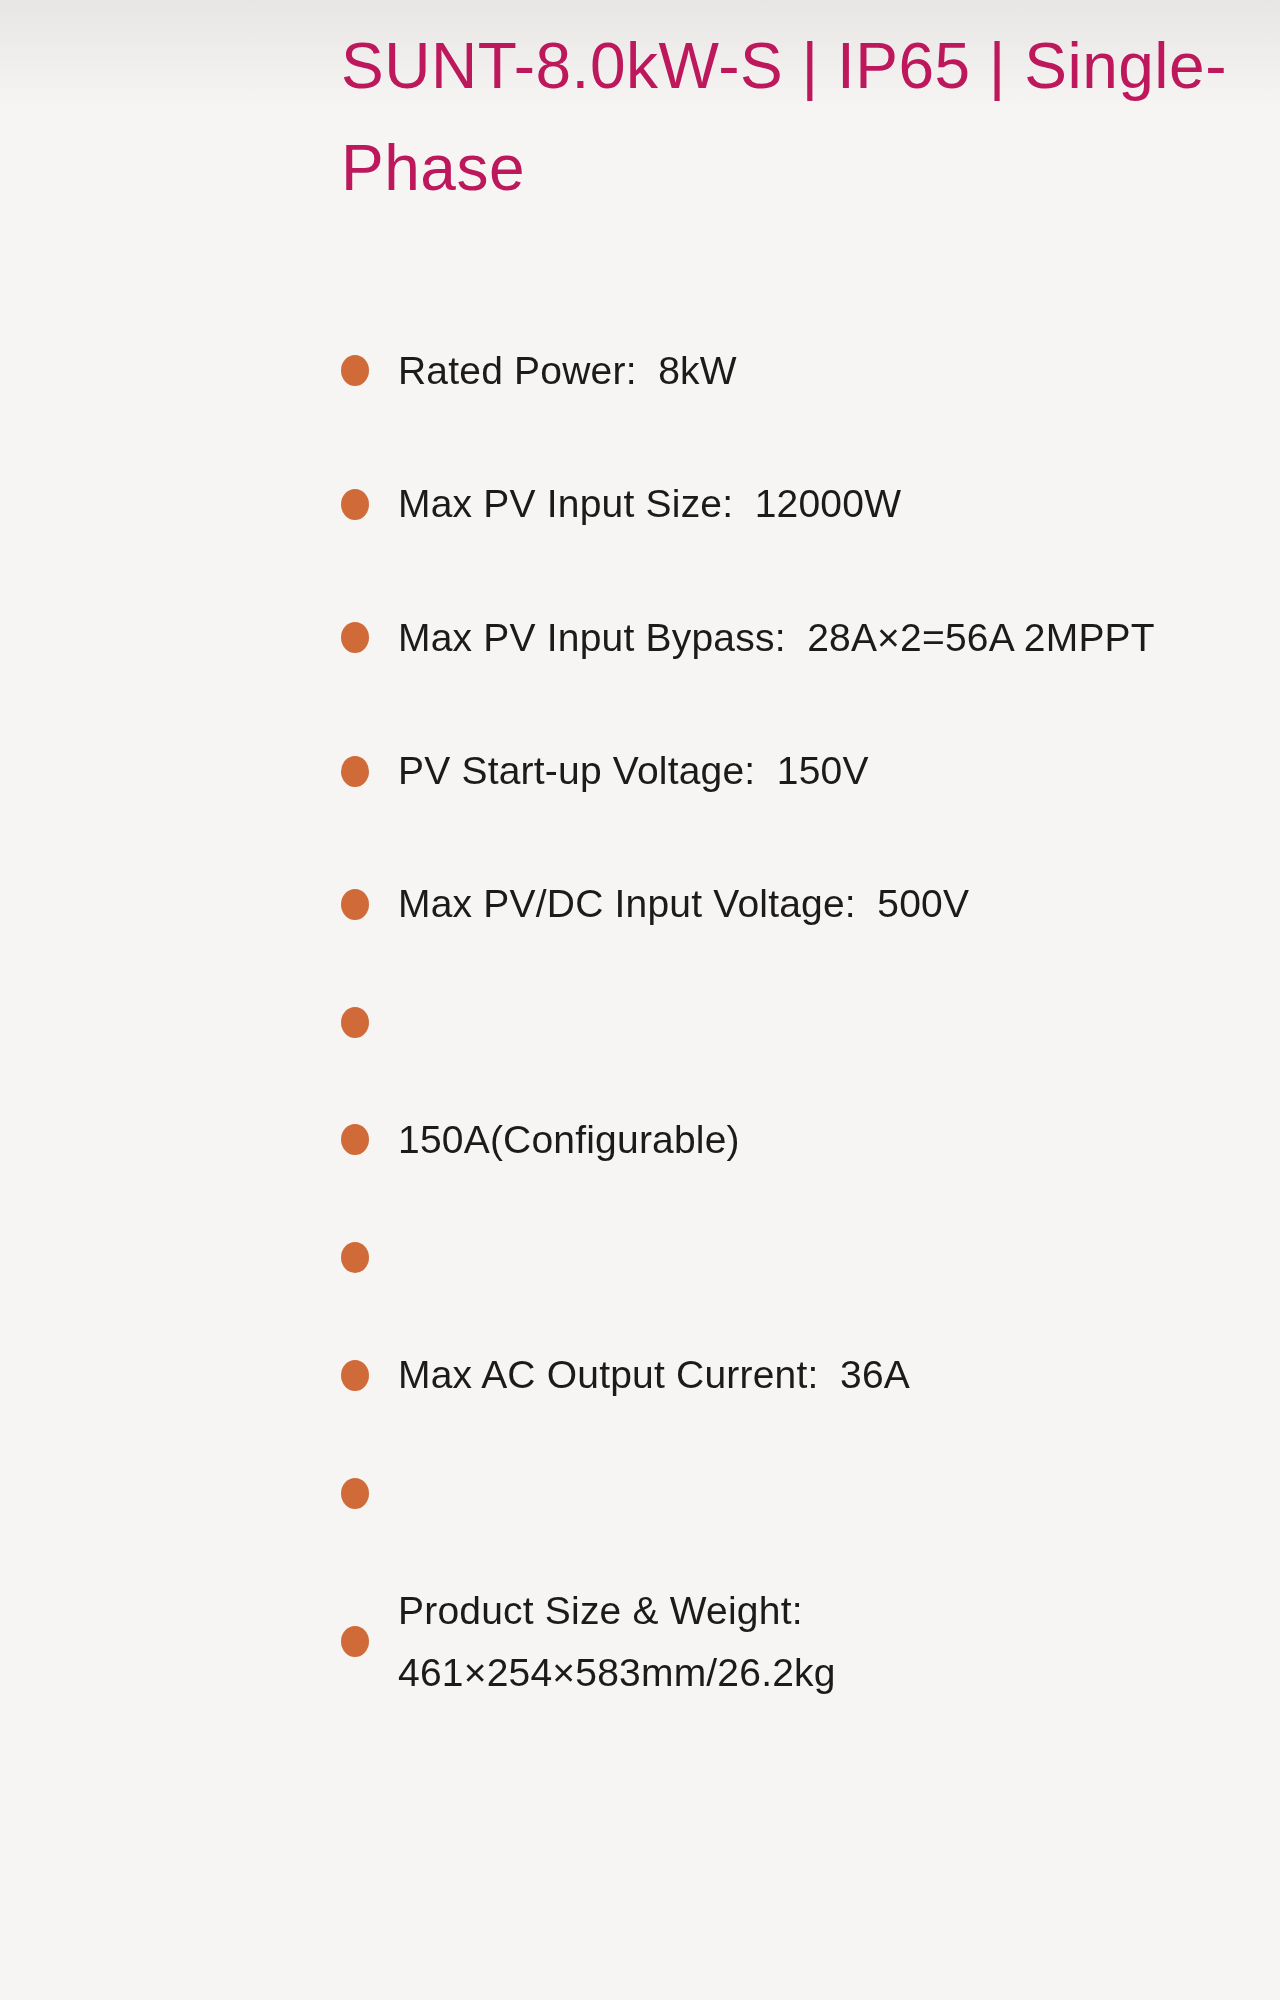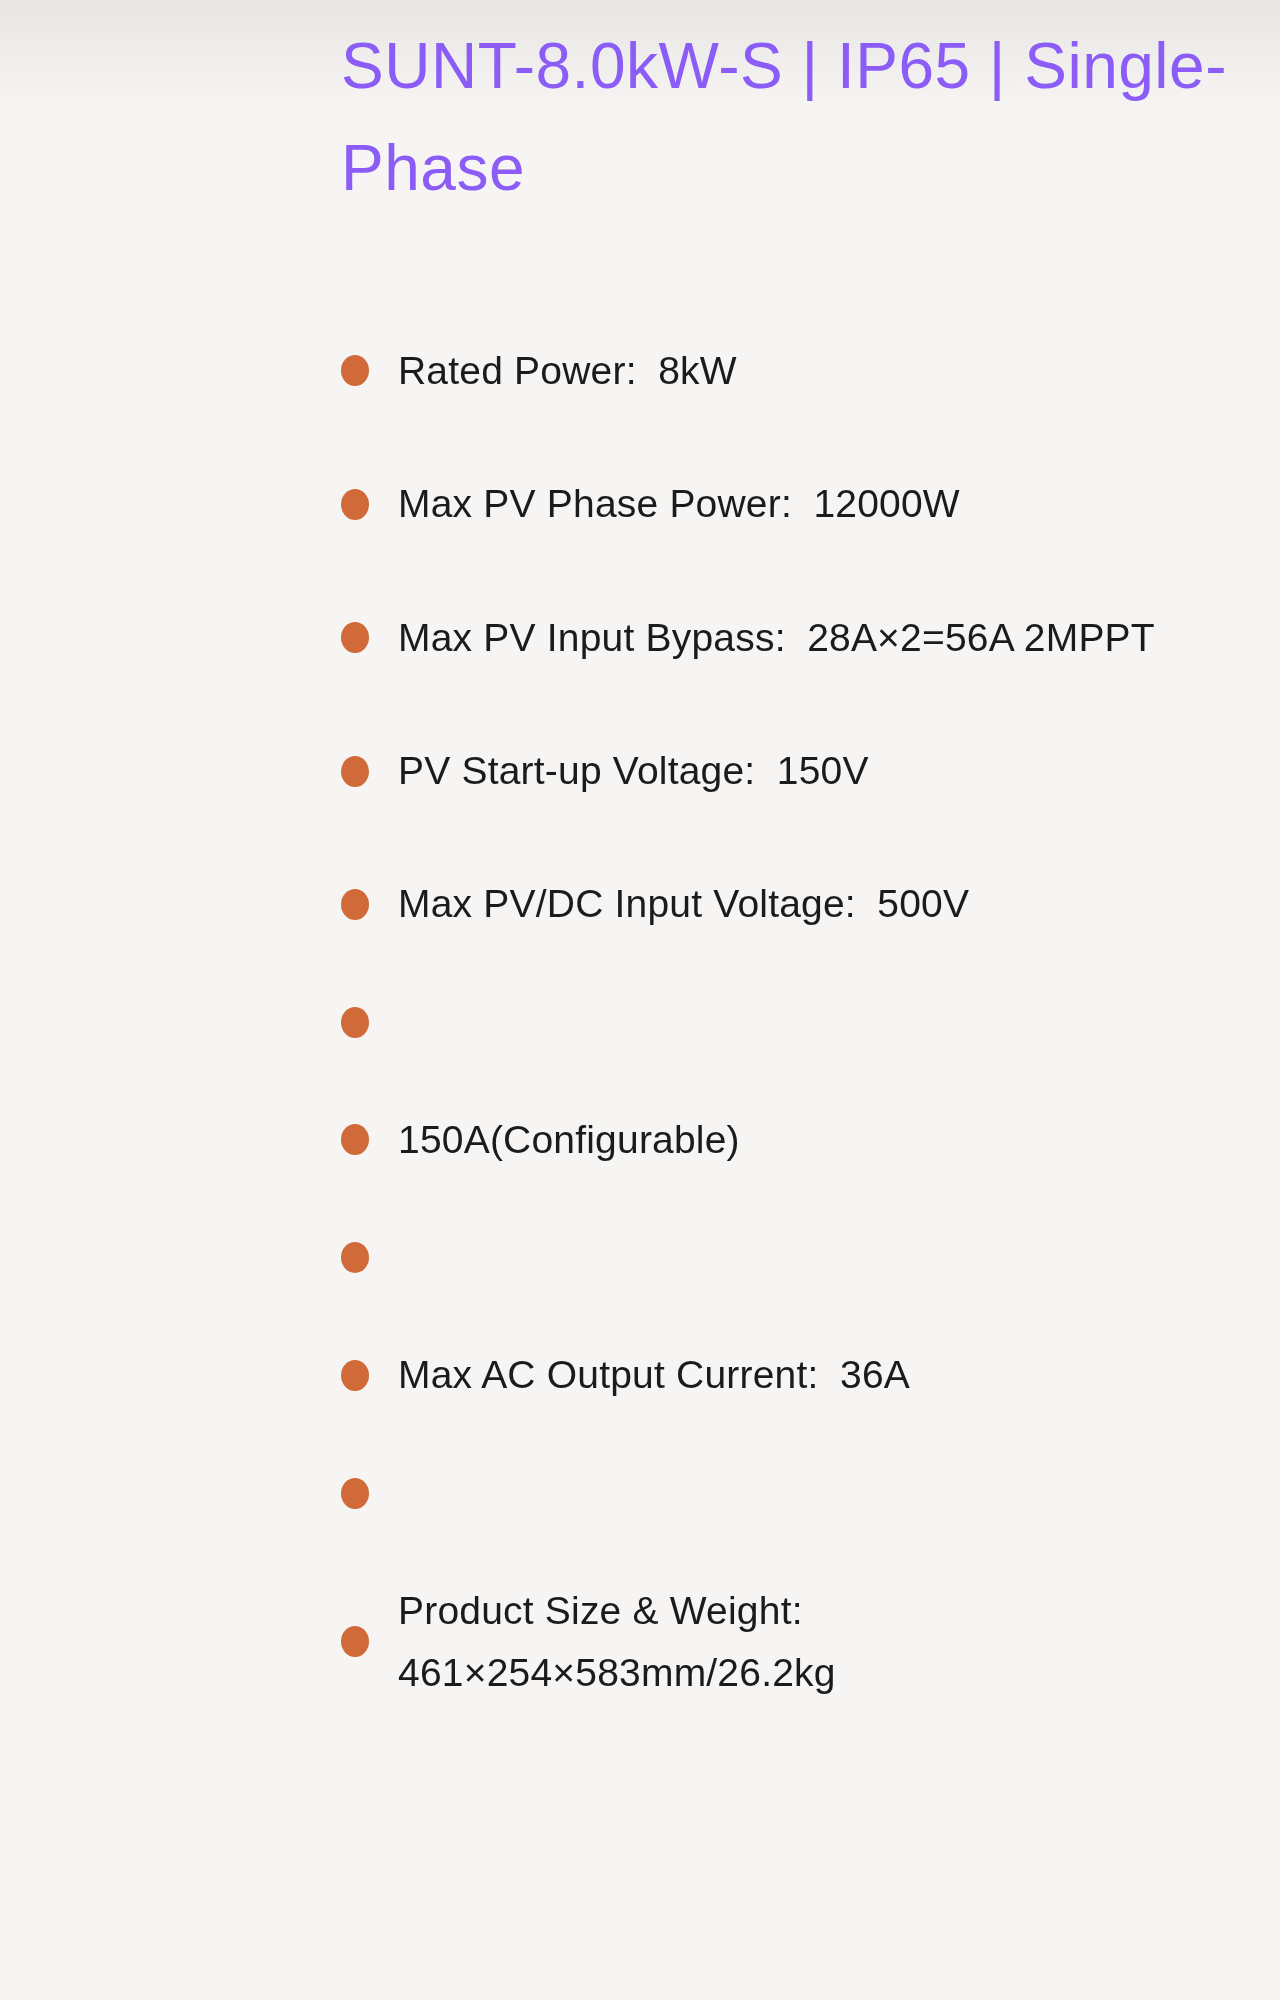--- a/index.html
+++ b/index.html
@@ -26,21 +26,21 @@
     top: 0;
     width: 905px;
   }
   .page-title {
     margin: 0;
     padding-top: 15px;
     font-size: 64px;
     line-height: 1.6;
     font-weight: 400;
     letter-spacing: 0.5px;
-    color: #8b5cf6;
+    color: #be185d;
   }
   .page-title .title-line { display: block; white-space: nowrap; }
   .spec-list {
     list-style: none;
     margin: 120px 0 0 0;
     padding: 0;
     display: flex;
     flex-direction: column;
     gap: 71px;
   }
@@ -81,21 +81,21 @@
 
   <ul class="spec-list">
 
     <li class="spec-item">
       <span class="bullet"></span>
       <p class="item-text"><span class="item-label">Rated Power:</span><span class="item-value">8kW</span></p>
     </li>
 
     <li class="spec-item">
       <span class="bullet"></span>
-      <p class="item-text"><span class="item-label">Max PV Phase Power:</span><span class="item-value">12000W</span></p>
+      <p class="item-text"><span class="item-label">Max PV Input Size:</span><span class="item-value">12000W</span></p>
     </li>
 
     <li class="spec-item">
       <span class="bullet"></span>
       <p class="item-text"><span class="item-label">Max PV Input Bypass:</span><span class="item-value">28A×2=56A 2MPPT</span></p>
     </li>
 
     <li class="spec-item">
       <span class="bullet"></span>
       <p class="item-text"><span class="item-label">PV Start-up Voltage:</span><span class="item-value">150V</span></p>

